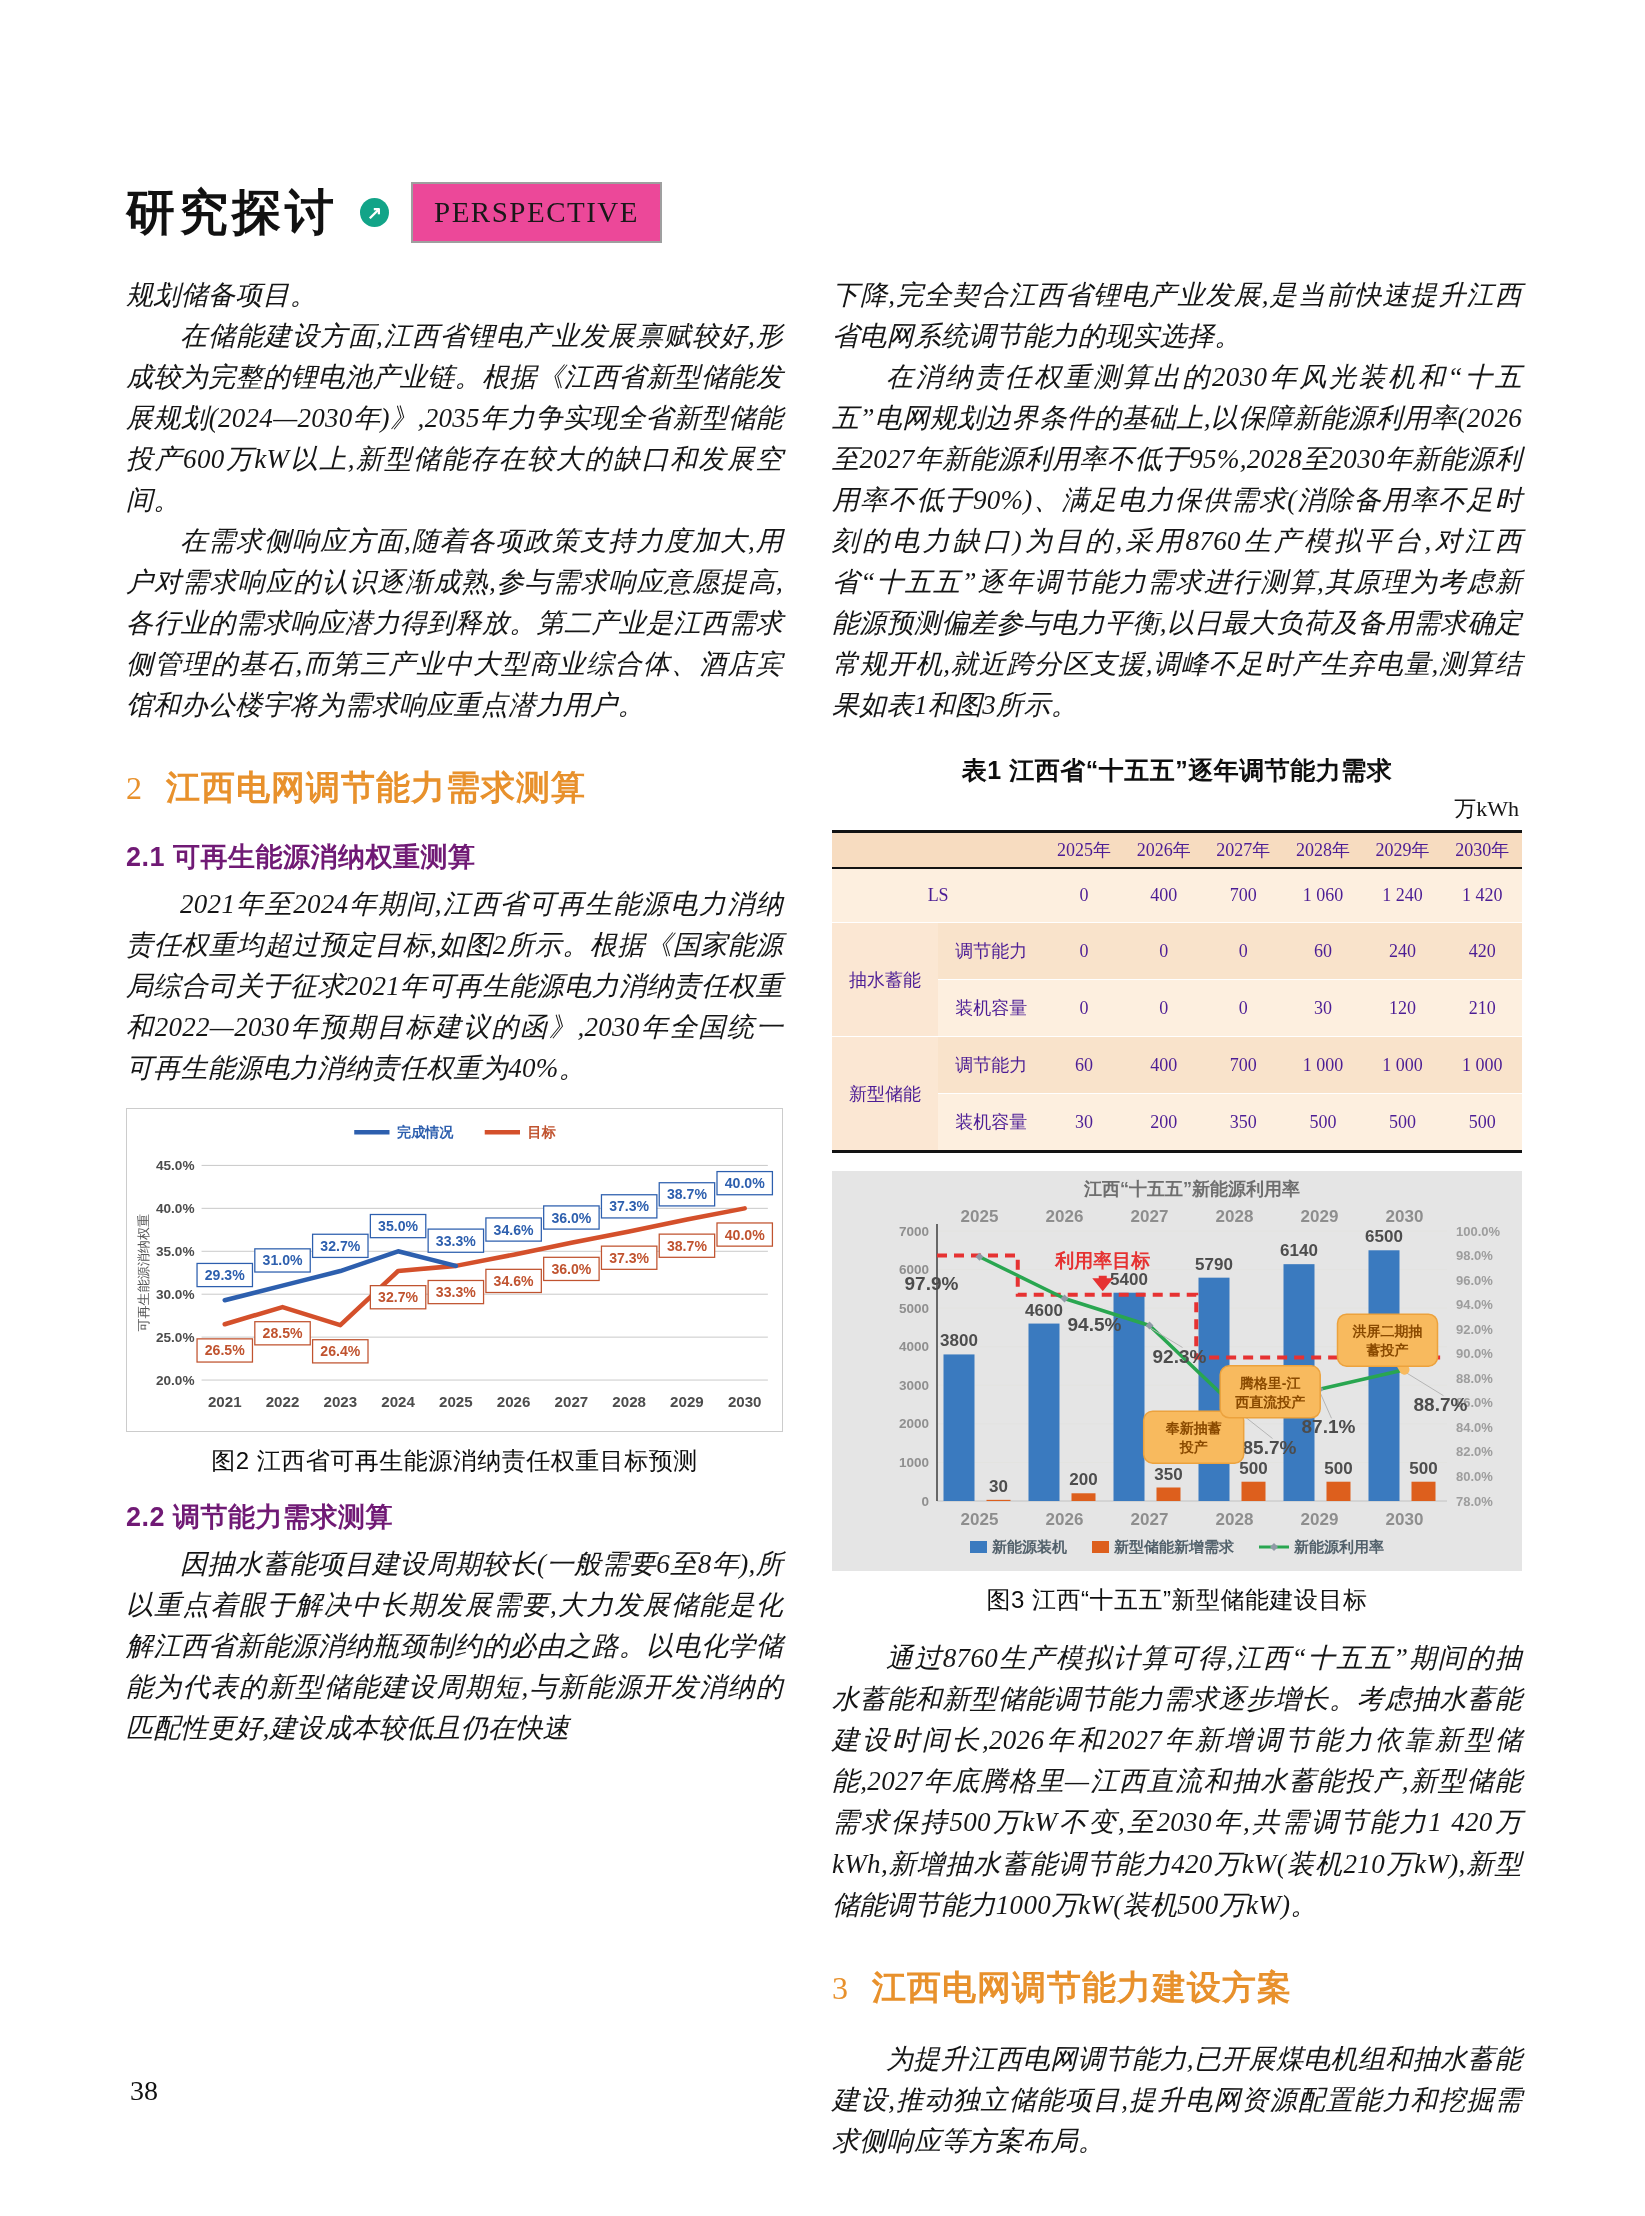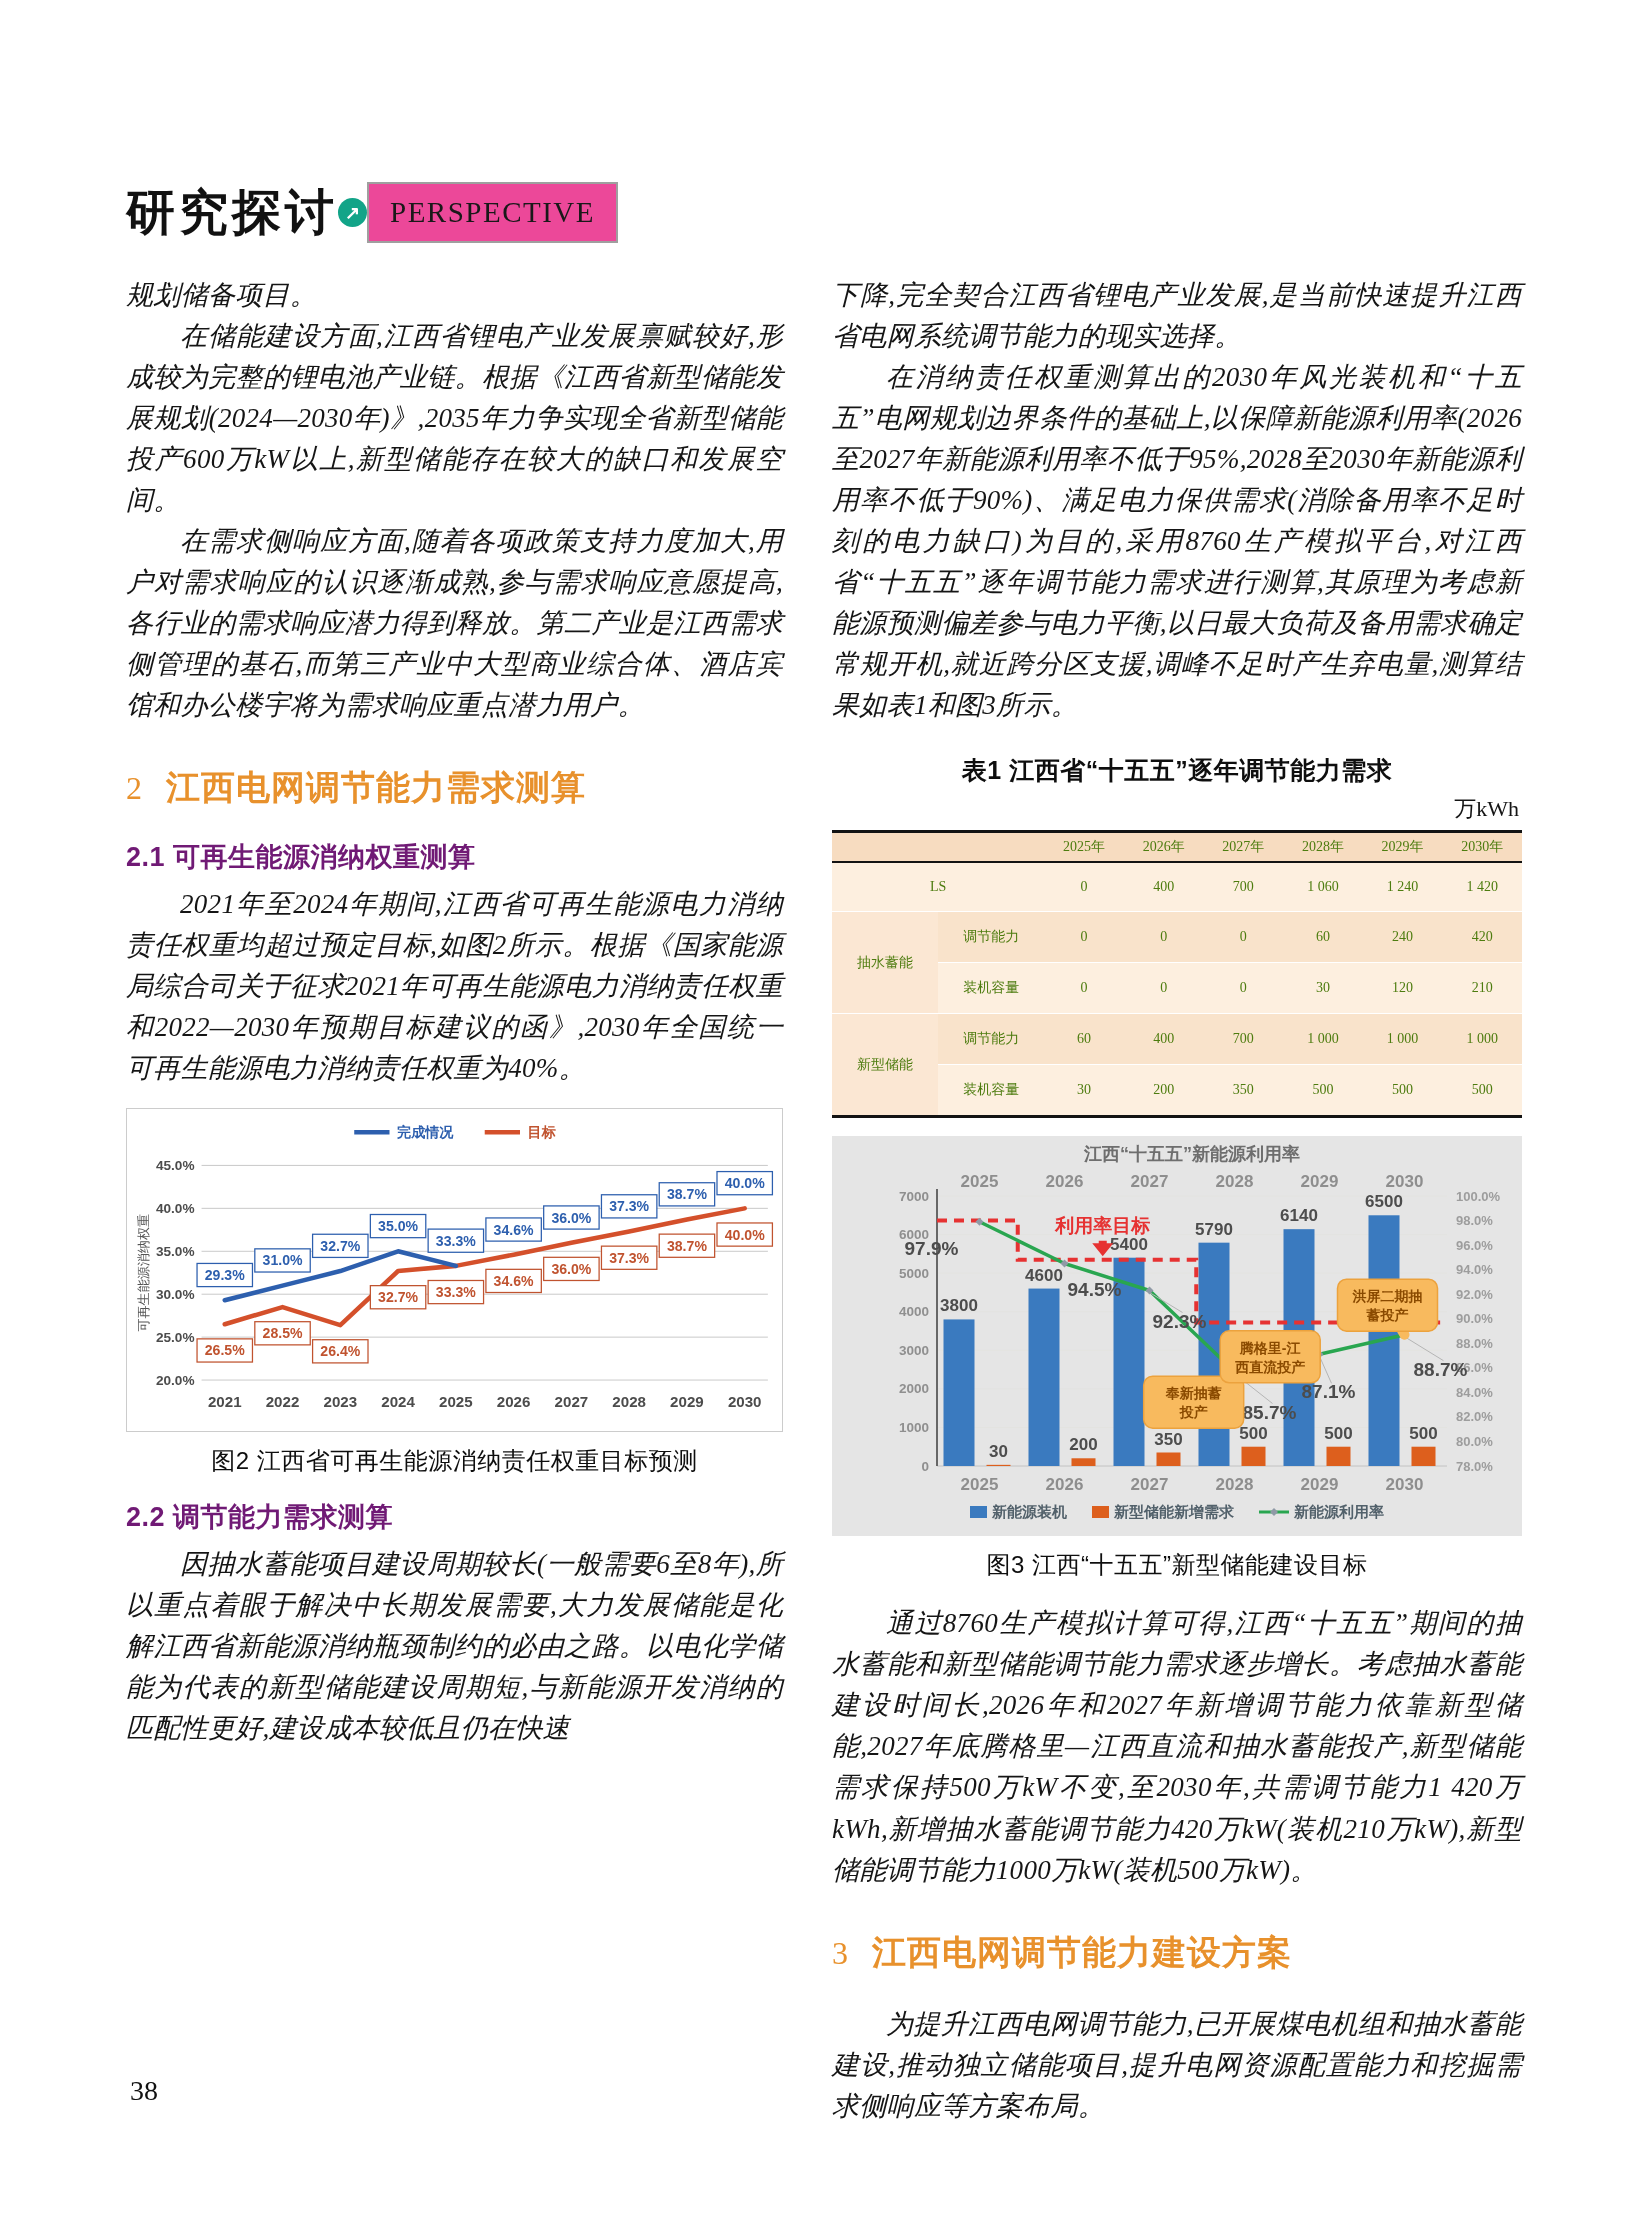--- a/index.html
+++ b/index.html
@@ -4,21 +4,21 @@
 <style>
   html,body{margin:0;padding:0;}
   body{
     width:1645px;height:2216px;position:relative;background:#ffffff;
     font-family:"Liberation Serif","DejaVu Serif",serif;color:#151515;
     overflow:hidden;
   }
   .sans{font-family:"Liberation Sans","DejaVu Sans",sans-serif;}
   svg text{font-family:"Liberation Sans","DejaVu Sans",sans-serif;}
 
-  header{position:absolute;left:126px;top:179px;display:flex;align-items:center;height:67px;}
+  header{position:absolute;left:126px;top:179px;display:flex;align-items:center;gap:22px;height:67px;}
   .brand{font-size:49px;font-weight:900;color:#111;letter-spacing:4px;line-height:1;}
   .badge-circle{width:29px;height:29px;border-radius:50%;background:#12a488;display:flex;align-items:center;justify-content:center;}
   .badge-circle span{color:#fff;font-size:18px;font-weight:bold;font-family:"Liberation Sans",sans-serif;transform:translateY(-0.5px);}
   .badge-box{border:2.5px solid #9f9f9f;background:#ec4899;padding:12px 21px;font-size:29px;letter-spacing:1.5px;color:#191919;}
 
   section{position:absolute;top:275px;}
   #col-left{left:126px;width:657px;}
   #col-right{left:832px;width:690px;}
 
   p.body{font-size:27px;line-height:1.52;text-align:justify;margin:0;text-indent:2em;letter-spacing:0.3px;font-style:italic;}
@@ -30,21 +30,21 @@
 
   figure.fig{margin:18px 0 0 0;}
   .caption{font-size:24px;font-weight:normal;text-align:center;color:#0e0e0e;margin:13px 0 22px 0;letter-spacing:0.5px;}
   .fig2-frame{border:1px solid #cccccc;background:#ffffff;}
   .fig2-frame svg{display:block;width:100%;}
   .fig3-frame{background:#e5e5e5;}
   .fig3-frame svg{display:block;width:100%;}
 
   .tbl-title{font-size:25px;font-weight:bold;text-align:center;margin:28px 0 3px 0;letter-spacing:0.5px;color:#0e0e0e;}
   .tbl-unit{font-size:22px;text-align:right;margin:7px 3px 6px 0;}
-  table.t1{width:100%;border-collapse:collapse;border-top:3.5px solid #131313;border-bottom:3.5px solid #131313;font-size:14px;color:#4d7c0f;border-radius:29px;}
+  table.t1{width:100%;border-collapse:collapse;border-top:3.5px solid #131313;border-bottom:3.5px solid #131313;font-size:18px;color:#4c1d95;border-radius:29px;}
   table.t1 th{background:#f7dcc0;font-weight:normal;padding:5px 0;border-bottom:2px solid #131313;text-align:center;}
   table.t1 td{text-align:center;padding:16px 0;border-top:1.5px solid #ffffff;}
   tr.r-light td{background:#fdefdf;}
   tr.r-dark td{background:#f9e3cb;}
   table.t1 td.grp{background:#fbe7d3;}
 
   #page-number{position:absolute;left:130px;top:2075px;font-size:28px;color:#111;}
 </style>
 </head>
 <body>

